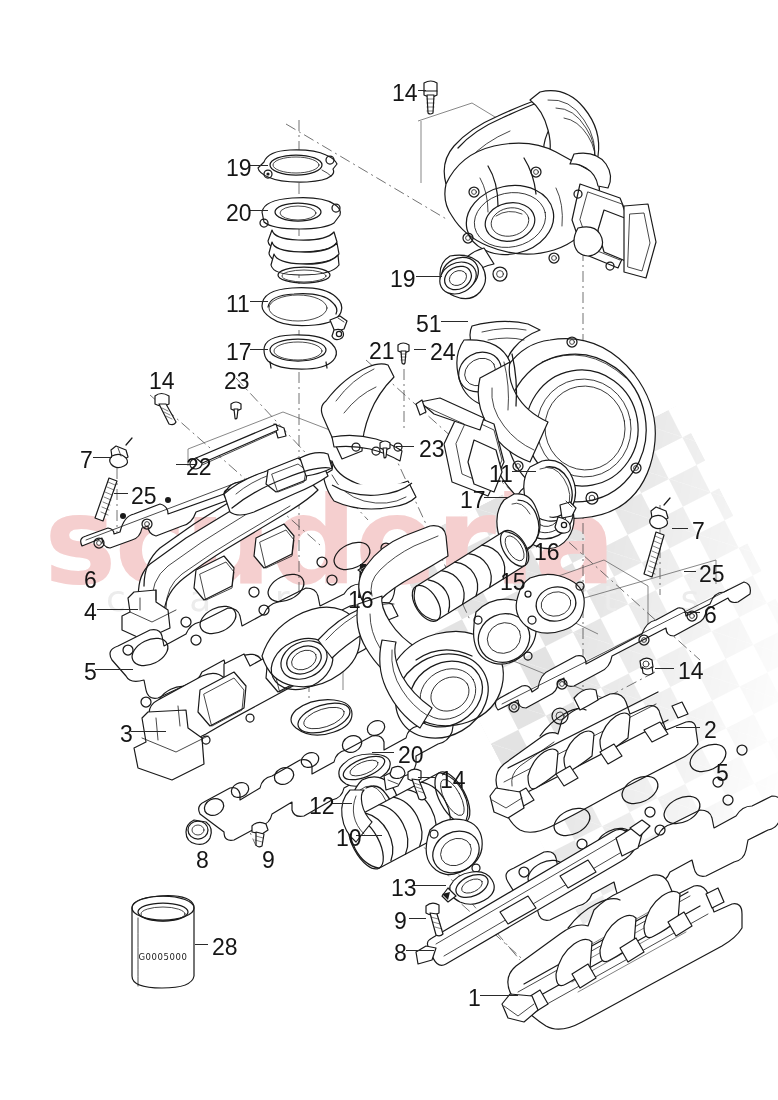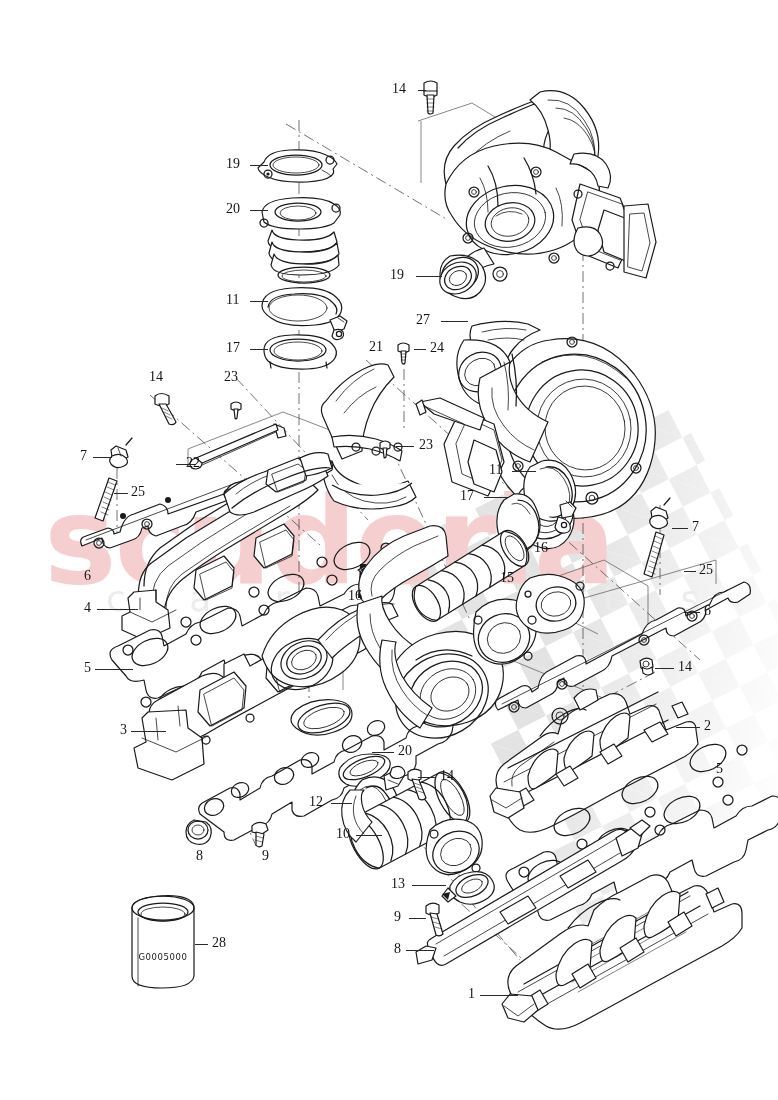--- a/index.html
+++ b/index.html
@@ -34,22 +34,22 @@
     color:#ececec;letter-spacing:26px;
   }
 
   
   #art{position:absolute;inset:0;z-index:2;}
   #art svg{display:block;}
 
   
   .lbl{
     position:absolute;z-index:4;
-    font-family:Liberation Serif, serif;
-    font-size:14px;color:#151515;line-height:1;
+    font-family:Liberation Sans, sans-serif;
+    font-size:23px;color:#151515;line-height:1;
     white-space:nowrap;
   }
   .leader{position:absolute;z-index:3;background:#2a2a2a;height:1px;}
 </style>
 </head>
 <body>
 
 <div id="stage">
 
   <div class="wm-flag"></div>
@@ -663,21 +663,21 @@
       <div class="lbl" style="left: 392px; top: 82px;">14</div>
       <div class="leader" style="left: 250px; top: 165px; width: 18px; transform: rotate(0deg); transform-origin: 0px 0px;"></div>
       <div class="lbl" style="left: 226px; top: 157px;">19</div>
       <div class="leader" style="left: 250px; top: 210px; width: 18px; transform: rotate(0deg); transform-origin: 0px 0px;"></div>
       <div class="lbl" style="left: 226px; top: 202px;">20</div>
       <div class="leader" style="left: 416px; top: 276px; width: 26px; transform: rotate(0deg); transform-origin: 0px 0px;"></div>
       <div class="lbl" style="left: 390px; top: 268px;">19</div>
       <div class="leader" style="left: 250px; top: 301px; width: 18px; transform: rotate(0deg); transform-origin: 0px 0px;"></div>
       <div class="lbl" style="left: 226px; top: 293px;">11</div>
       <div class="leader" style="left: 441px; top: 321px; width: 27px; transform: rotate(0deg); transform-origin: 0px 0px;"></div>
-      <div class="lbl" style="left: 416px; top: 313px;">27</div>
+      <div class="lbl" style="left: 416px; top: 313px;">51</div>
       <div class="leader" style="left: 250px; top: 349px; width: 18px; transform: rotate(0deg); transform-origin: 0px 0px;"></div>
       <div class="lbl" style="left: 226px; top: 341px;">17</div>
       <div class="lbl" style="left: 369px; top: 340px;">21</div>
       <div class="leader" style="left: 414px; top: 349px; width: 12px; transform: rotate(0deg); transform-origin: 0px 0px;"></div>
       <div class="lbl" style="left: 430px; top: 341px;">24</div>
       <div class="lbl" style="left: 149px; top: 370px;">14</div>
       <div class="lbl" style="left: 224px; top: 370px;">23</div>
       <div class="leader" style="left: 396px; top: 446px; width: 18px; transform: rotate(0deg); transform-origin: 0px 0px;"></div>
       <div class="lbl" style="left: 419px; top: 438px;">23</div>
       <div class="leader" style="left: 93px; top: 457px; width: 19px; transform: rotate(0deg); transform-origin: 0px 0px;"></div>

